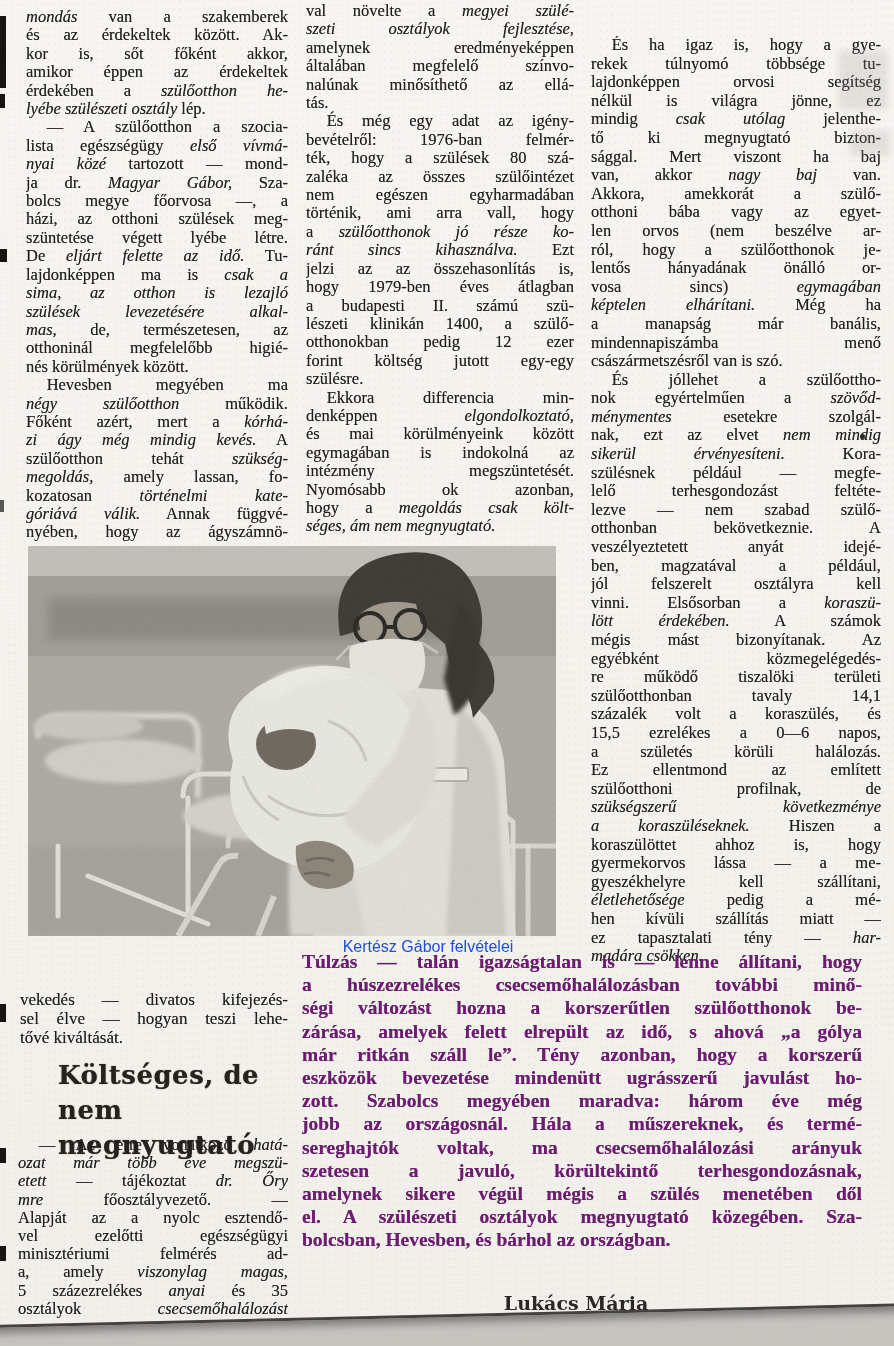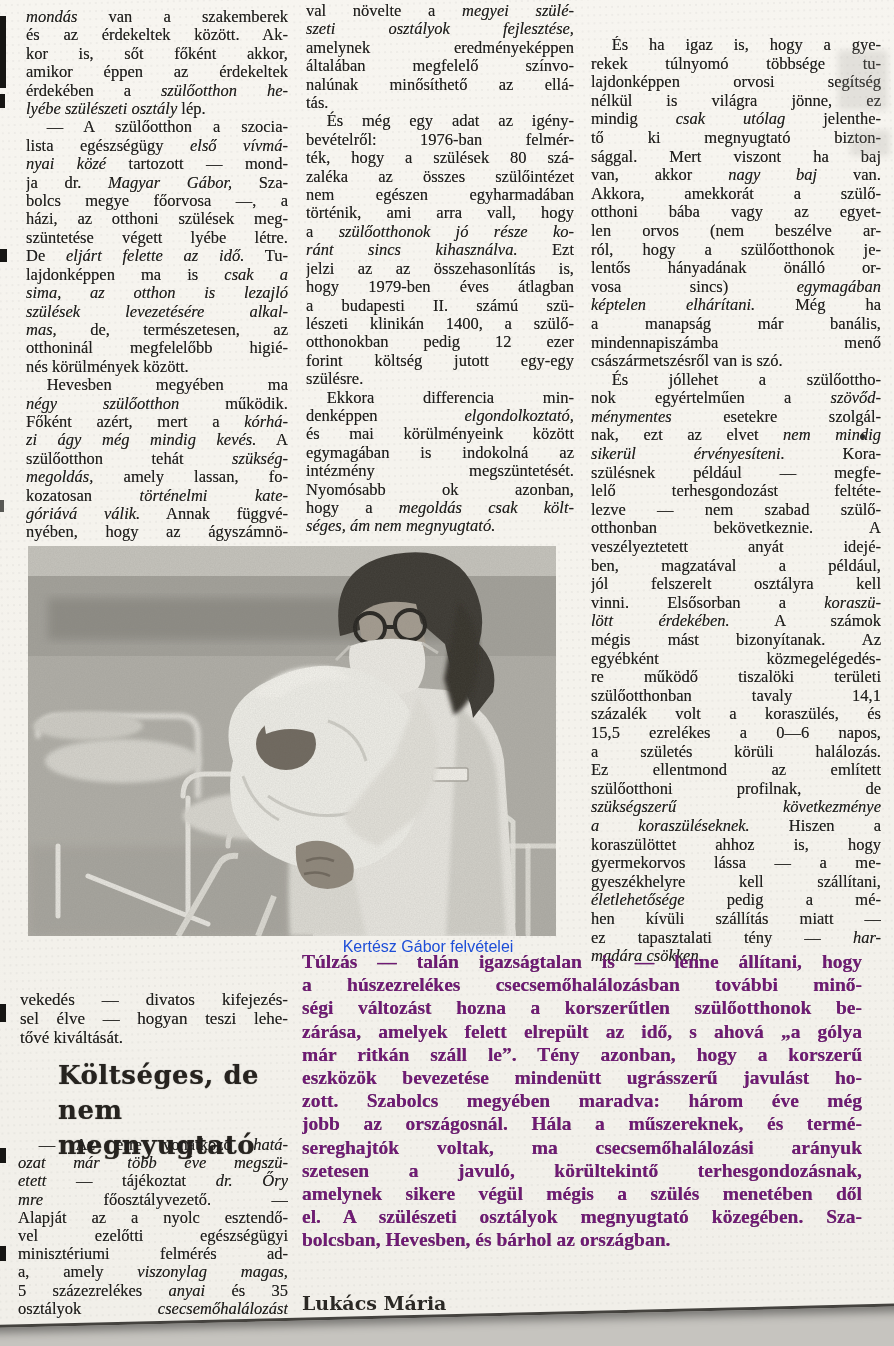--- a/index.html
+++ b/index.html
@@ -28,21 +28,21 @@
   #stubBottom{left:18px;top:1136px;width:270px;font-size:16.5px;line-height:18.2px;}
 
   .heading{position:absolute;left:22px;top:1058px;width:270px;
            font-family:"DejaVu Serif",serif;font-weight:bold;font-size:26px;line-height:35px;
            color:#26231f;letter-spacing:.5px;text-shadow:0 0 1px rgba(30,28,24,.6);margin-left:36px;}
 
   .lead{position:absolute;left:302px;top:950px;width:560px;
         font-family:Liberation Serif, serif;font-weight:bold;
         font-size:19.5px;line-height:23.2px;color:#701a75;
         text-shadow:0 0 .6px rgba(25,24,22,.6);}
-  .signature{position:absolute;left:302px;top:1292px;width:548px;text-align:left;
+  .signature{position:absolute;left:302px;top:1292px;width:548px;text-align:center;
         font-family:"DejaVu Serif",serif;font-weight:bold;font-size:19px;color:#2a2824;}
 
   .caption{position:absolute;left:290px;top:938px;width:276px;text-align:center;
         font-family:"Liberation Sans",sans-serif;font-size:16px;color:#1d4ed8;}
 
   .photo{position:absolute;left:28px;top:546px;width:528px;height:390px;
          box-shadow:inset 0 0 14px rgba(40,38,34,.35);}
   .photo svg{display:block;width:100%;height:100%;}
   .photo::after{content:"";position:absolute;inset:0;
         background-image:radial-gradient(rgba(20,20,18,.22) 22%,transparent 24%);

